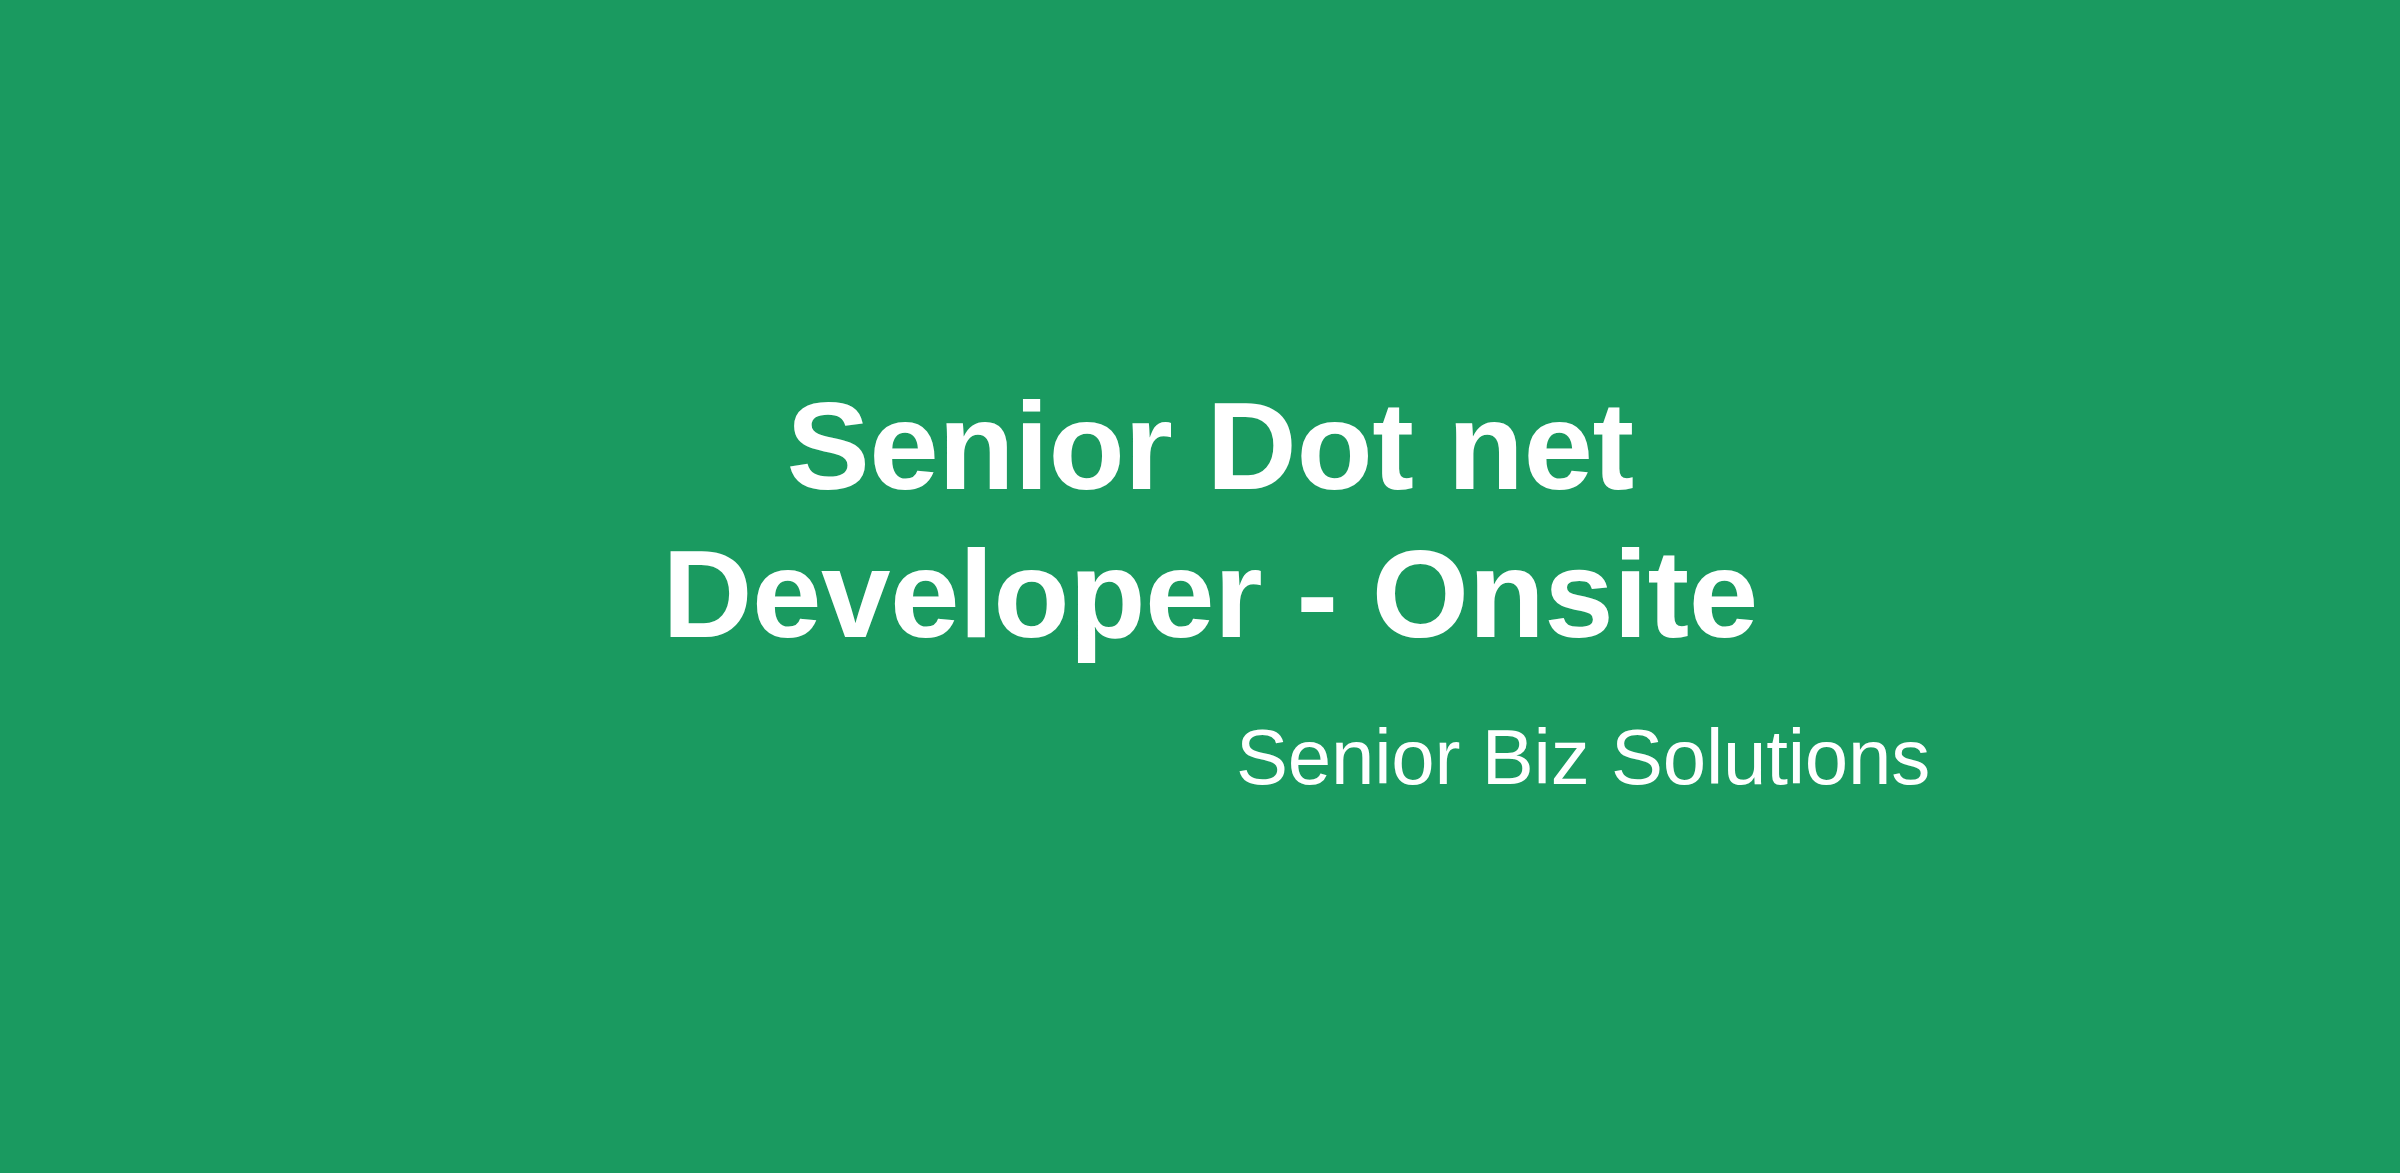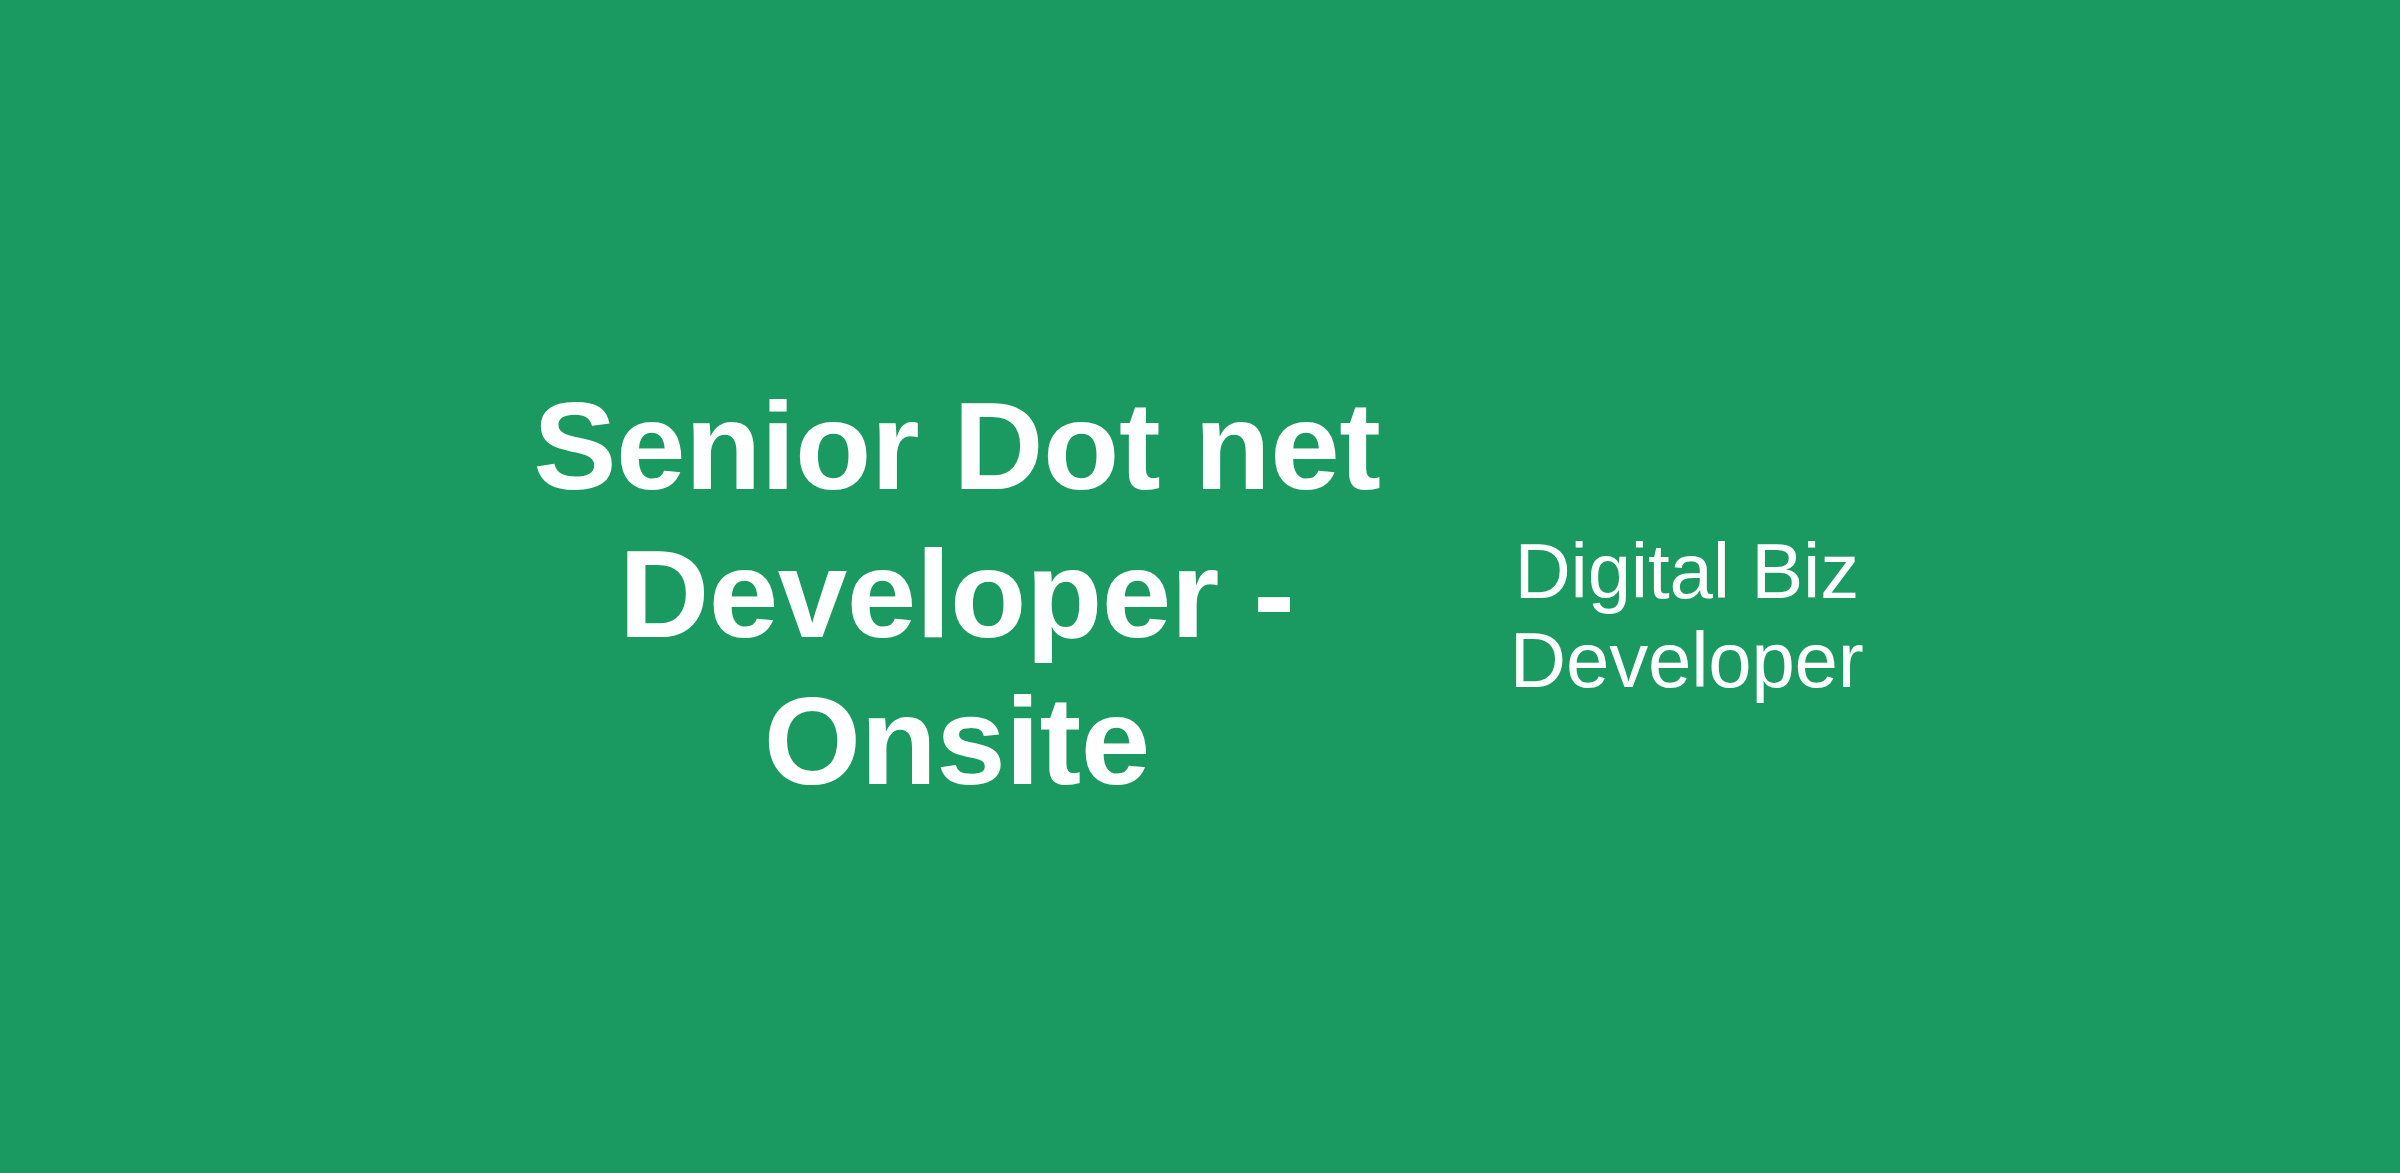--- a/index.html
+++ b/index.html
@@ -25,21 +25,22 @@
     display: flex;
     flex-direction: column;
     align-items: center;
     justify-content: flex-start;
   }
 
   .banner-content {
     width: 1460px;
     margin-top: 372px;
     display: flex;
-    align-items: center;
+    flex-direction: column;
+    align-items: flex-end;
     text-align: center;
   }
 
   .job-title {
     margin: 0;
     padding: 0;
     width: 1440px;
     font-family: "Liberation Sans", sans-serif;
     font-size: 125px;
     font-weight: 700;
@@ -65,17 +66,17 @@
 </style>
 </head>
 <body>
 
 <div class="banner">
 
   <div class="banner-content">
 
     <h1 class="job-title">Senior Dot net Developer - Onsite</h1>
 
-    <div class="company-name">Digital Biz Developer</div>
+    <div class="company-name">Senior Biz Solutions</div>
 
   </div>
 
 </div>
 
 </body></html>

